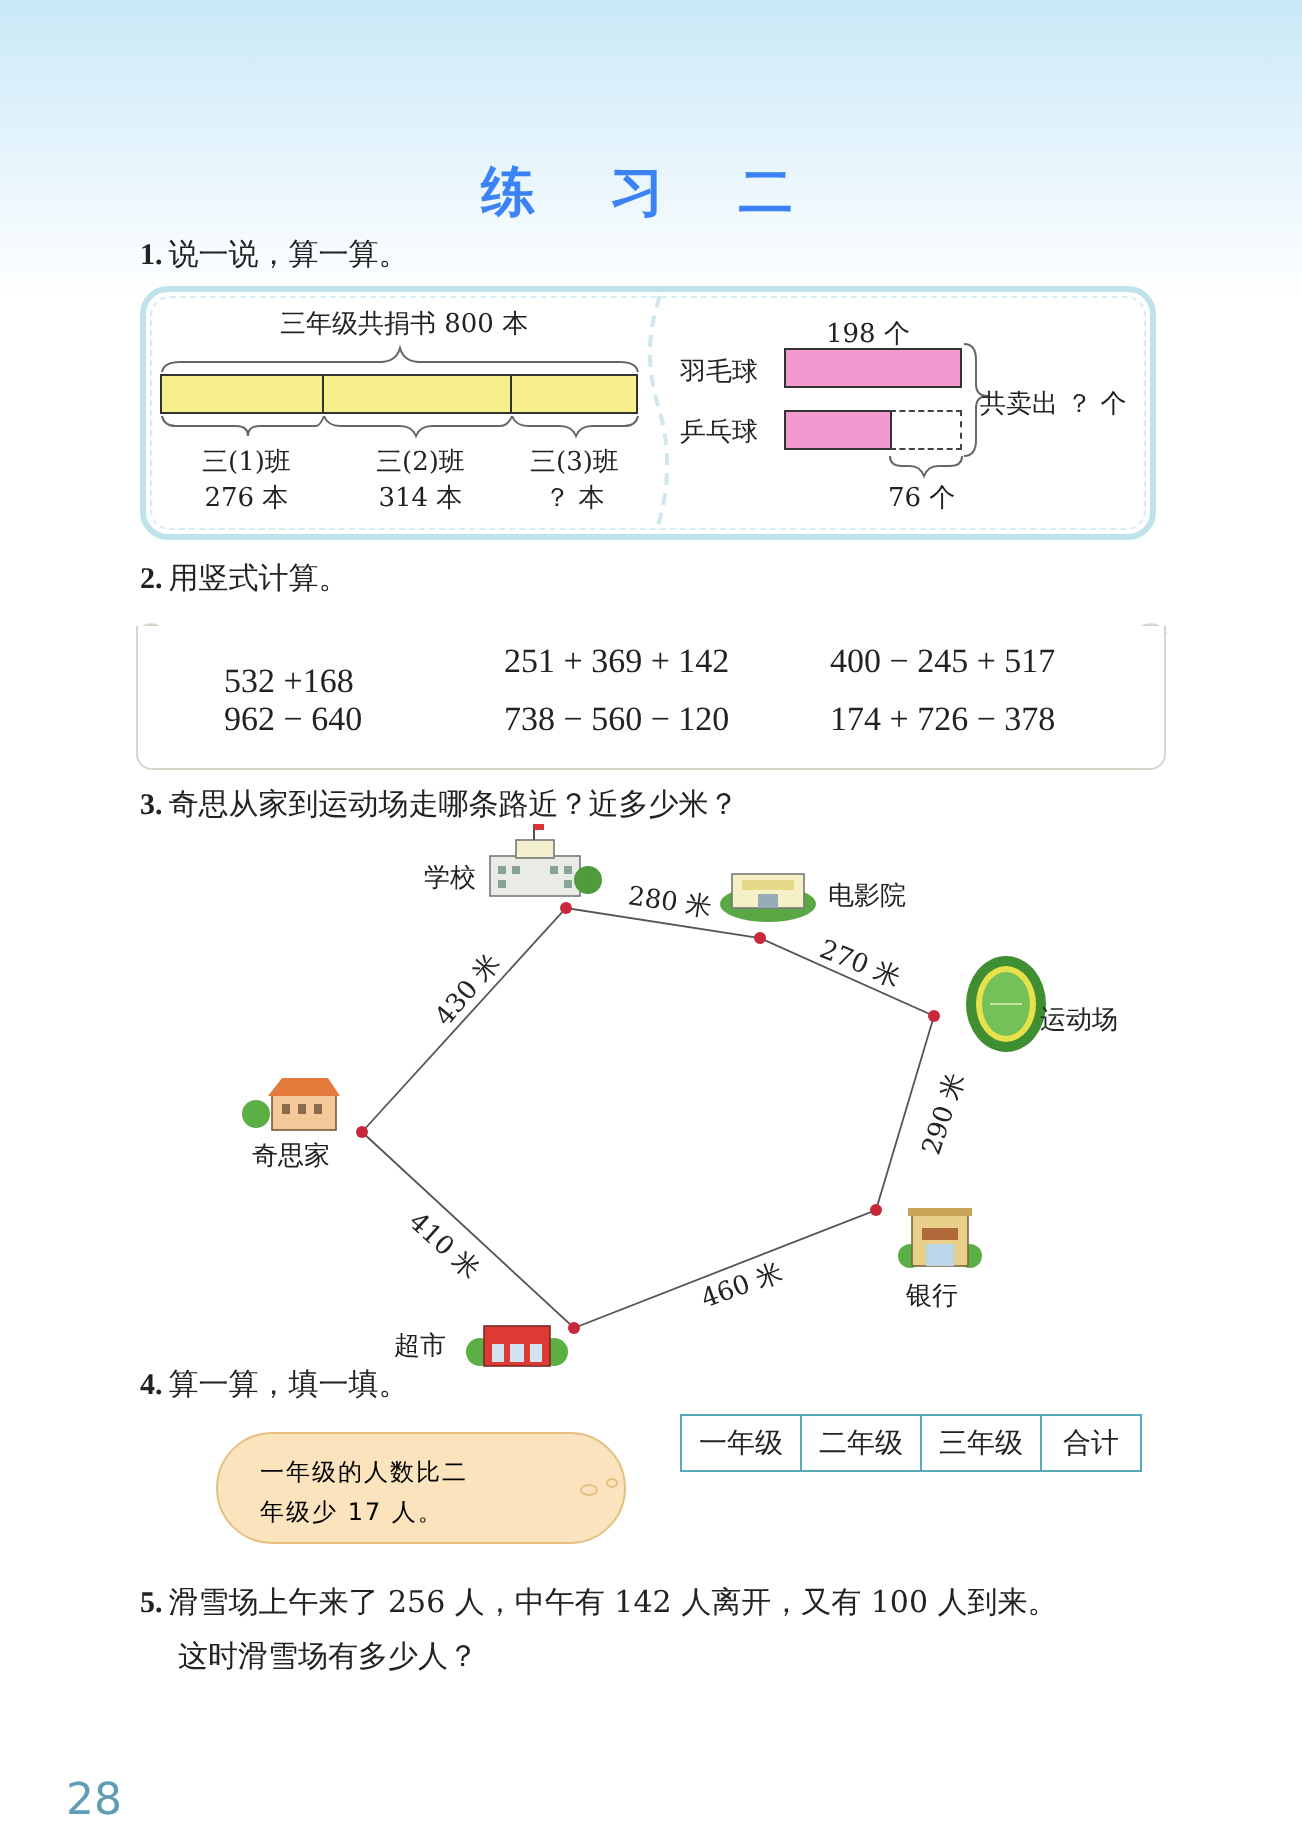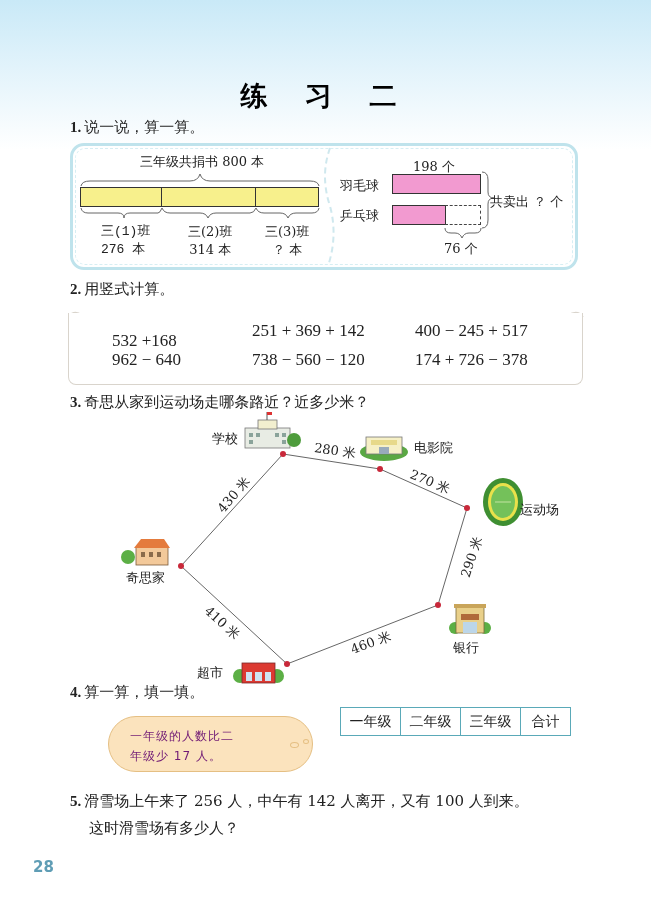--- a/index.html
+++ b/index.html
@@ -1,42 +1,42 @@
 <!DOCTYPE html>
 <html><head>
 <meta charset="utf-8">
 <style>
   * { box-sizing: border-box; margin: 0; padding: 0; }
   html, body { width: 651px; height: 921px; overflow: hidden; background: #ffffff; }
   body { position: relative; font-family: "DejaVu Serif", "Liberation Serif", serif; color: #222; }
   .topband { position: absolute; left: 0; top: 0; width: 651px; height: 150px;
     background: linear-gradient(to bottom, #c9e9f7 0%, #e2f3fb 45%, #ffffff 100%); }
   .title { position: absolute; left: 0; width: 651px; top: 78px; text-align: center;
-    font-family: "DejaVu Sans", sans-serif; font-weight: bold; font-size: 27px; color: #000000; letter-spacing: 14px; }
+    font-family: "DejaVu Sans", sans-serif; font-weight: bold; font-size: 27px; color: #3b82f6; letter-spacing: 14px; }
   .qhead { position: absolute; font-size: 15px; color: #222; white-space: nowrap; }
   .qhead b { font-family: "Liberation Serif", serif; font-weight: bold; margin-right: 3px; }
   .abs { position: absolute; white-space: nowrap; }
   .s { font-size: 13px; }
   .box1 { position: absolute; left: 70px; top: 143px; width: 508px; height: 127px;
     border: 3px solid #bfe3ec; border-radius: 14px; background: #fff; }
   .box1 .inner { position: absolute; inset: 2px; border: 1px dashed #d6eef3; border-radius: 10px; }
   .ybar { position: absolute; top: 187px; height: 20px; background: #f7f08c; border: 1.5px solid #333; }
   .pbar { position: absolute; height: 20px; background: #f29ad0; border: 1.5px solid #333; }
   .dbar { position: absolute; height: 20px; border: 1.5px dashed #444; border-left: none; }
   .box2 { position: absolute; left: 68px; top: 313px; width: 515px; height: 72px;
     border: 1.5px solid #d9d4cc; border-top: none; border-radius: 0 0 8px 8px; background: #fff; }
   .expr { position: absolute; font-family: "Liberation Serif", serif; font-size: 17px; color: #222; white-space: nowrap; }
   .cloud { position: absolute; left: 108px; top: 716px; width: 205px; height: 56px;
     background: #fbe3bd; border: 1.5px solid #e5bf83; border-radius: 28px; }
-  .cloudtxt { position: absolute; left: 130px; top: 726px; font-family: "DejaVu Sans", sans-serif; font-size: 12px; line-height: 20px; color: #701a75; letter-spacing: 1px; }
+  .cloudtxt { position: absolute; left: 130px; top: 726px; font-family: "DejaVu Sans", sans-serif; font-size: 12px; line-height: 20px; color: #000000; letter-spacing: 1px; }
   .bubble { position: absolute; border: 1px solid #e5bf83; background: #fbe3bd; border-radius: 50%; }
   table.grades { position: absolute; left: 340px; top: 707px; border-collapse: collapse; font-size: 14px; }
   table.grades td { border: 1.5px solid #5aa9b8; text-align: center; height: 28px; padding: 0 6px; }
   table.grades tr:nth-child(2) td { height: 32px; }
-  .pagenum { position: absolute; left: 33px; top: 858px; font-family: "DejaVu Sans", sans-serif; font-size: 15px; font-weight: bold; color: #5f9db5; }
+  .pagenum { position: absolute; left: 33px; top: 888px; font-family: "DejaVu Sans", sans-serif; font-size: 22px; font-weight: normal; color: #5f9db5; }
 </style>
 </head>
 <body>
 
 <div class="topband"></div>
 <div class="title">练 习 二</div>
 
 <div class="qhead" style="left:70px; top:118px;">
   <b>1.</b><span>说一说，算一算。</span>
 </div>
@@ -47,21 +47,21 @@
 <div class="abs s" style="left:140px; top:153px;">三年级共捐书 800 本</div>
 <svg class="abs" style="left:80px; top:168px;" width="240" height="60">
   <path d="M1 18 Q2 13 10 13 L110 13 Q118 13 120 6 Q122 13 130 13 L230 13 Q238 13 239 18" fill="none" stroke="#666" stroke-width="1"></path>
   <path d="M1 40 Q2 45 8 45 L38 45 Q44 45 44 50 Q44 45 50 45 L78 45 Q80 45 82 40" fill="none" stroke="#666" stroke-width="1"></path>
   <path d="M82 40 Q84 45 90 45 L120 45 Q126 45 128 50 Q130 45 136 45 L170 45 Q174 45 176 40" fill="none" stroke="#666" stroke-width="1"></path>
   <path d="M176 40 Q178 45 184 45 L200 45 Q206 45 208 50 Q210 45 216 45 L232 45 Q238 45 239 40" fill="none" stroke="#666" stroke-width="1"></path>
 </svg>
 <div class="ybar" style="left:80px; width:83px;"></div>
 <div class="ybar" style="left:161px; width:96px;"></div>
 <div class="ybar" style="left:255px; width:64px;"></div>
-<div class="abs s" style="left:101px; top:223px; line-height:18px;font-family:Liberation Mono, monospace;">
+<div class="abs s" style="left:101px; top:223px; text-align:center; line-height:18px;">
   <div>三(1)班</div>
     <div>276 本</div>
 </div>
 <div class="abs s" style="left:188px; top:223px; text-align:center; line-height:18px;">
   <div>三(2)班</div>
     <div>314 本</div>
 </div>
 <div class="abs s" style="left:265px; top:223px; text-align:center; line-height:18px;">
   <div>三(3)班</div>
     <div>？ 本</div>

